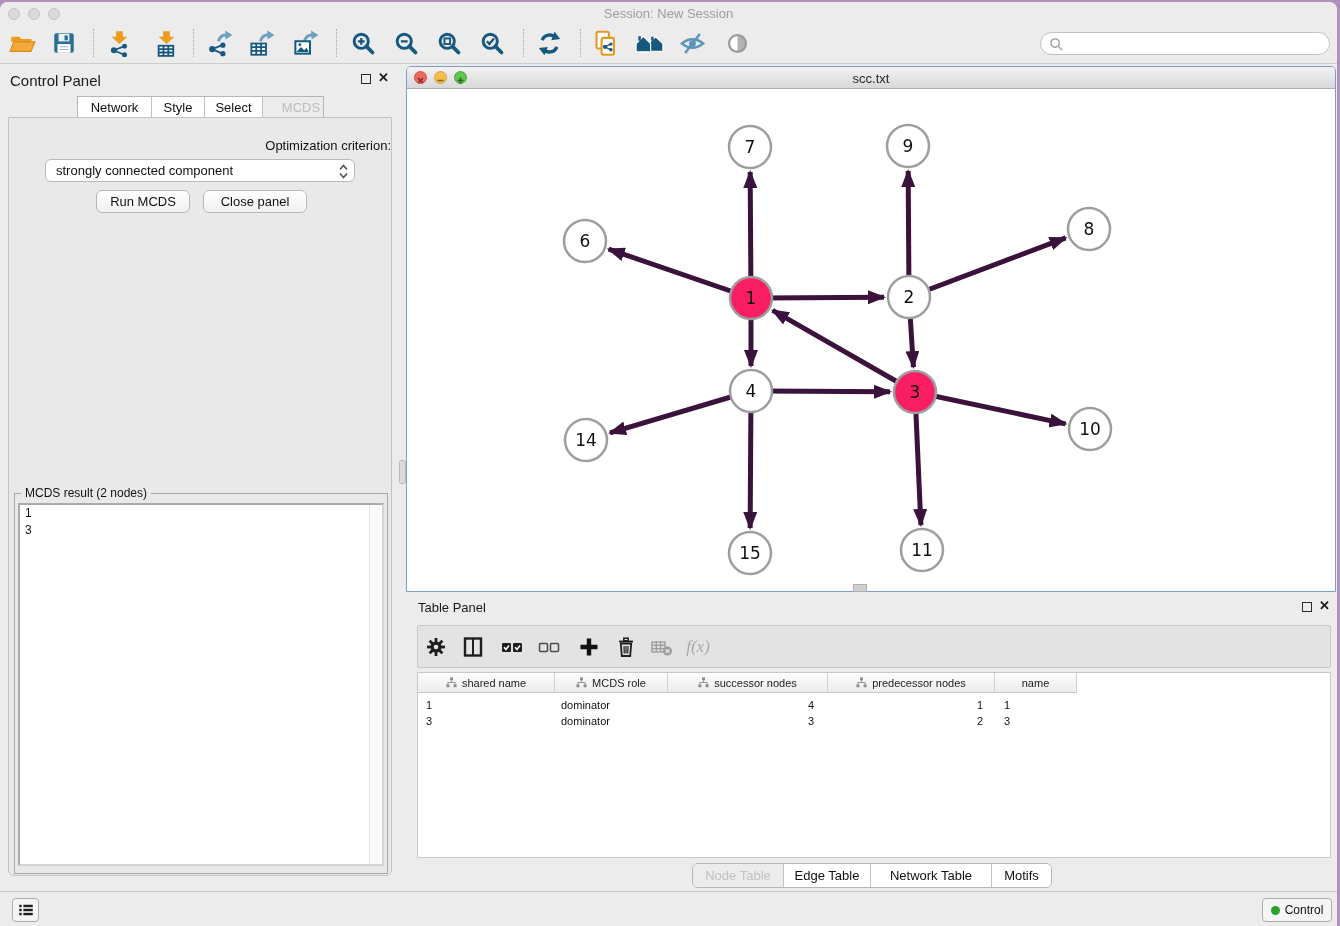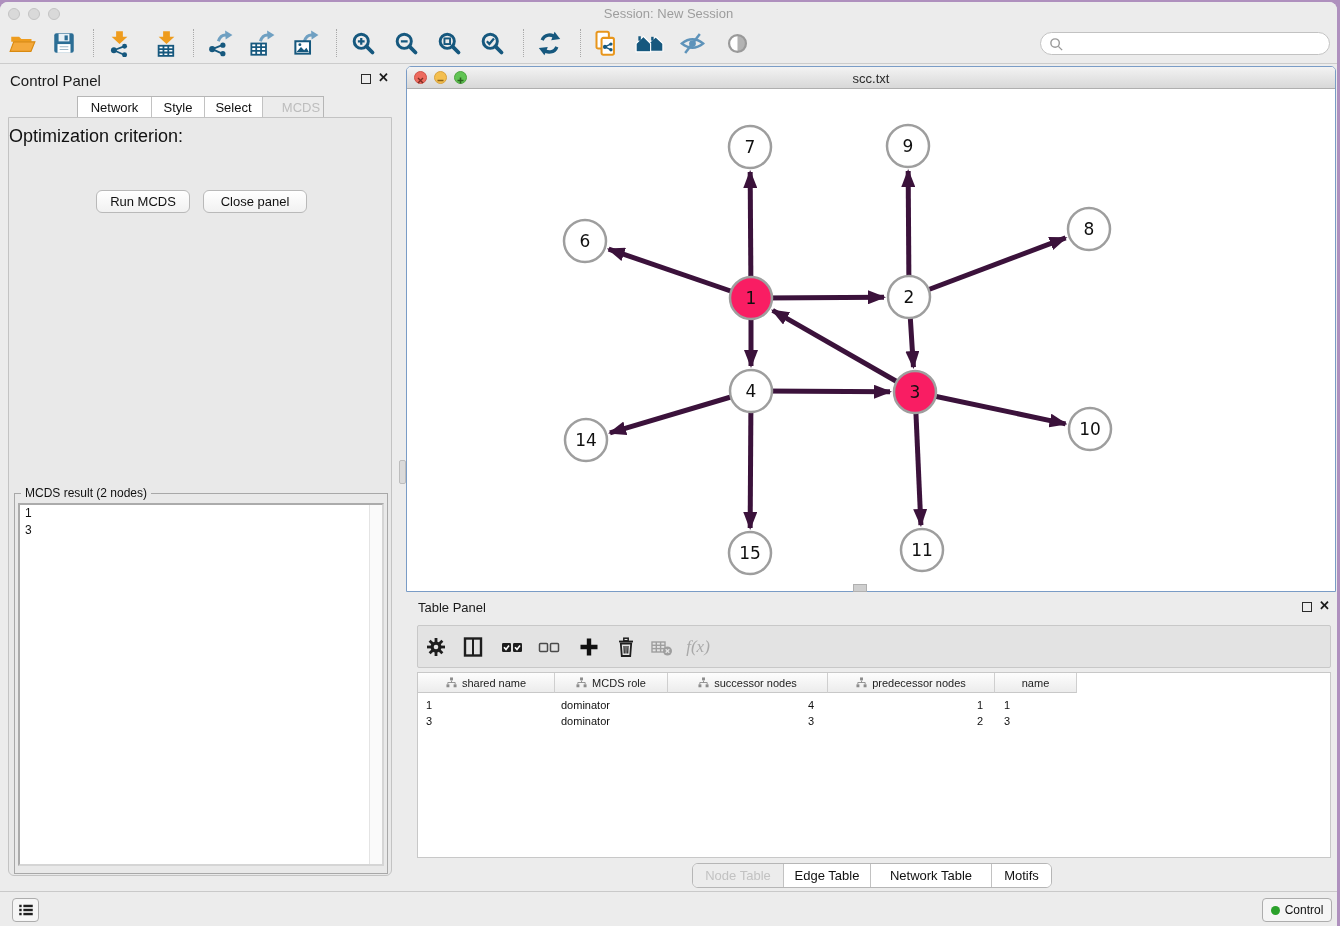--- a/index.html
+++ b/index.html
@@ -22,21 +22,21 @@
 
   
   .cp-title { position:absolute; left:10px; top:70px; font-size:15px; color:#1A1A1A; }
   .panel-float { width:10px; height:10px; border:1.5px solid #2B2B2B; display:inline-block; }
   .panel-close { font-size:13px; font-weight:bold; color:#1A1A1A; line-height:10px; }
   .cp-tabs { position:absolute; left:77px; top:94px; height:22px; display:flex; border:1px solid #B6B6B6; border-radius:0; overflow:hidden; background:#c2410c; }
   .cp-tab { height:100%; display:flex; align-items:center; justify-content:center; font-size:13px; color:#111; border-right:1px solid #C2C2C2; background:#FFFFFF; }
   .cp-tab:last-child { border-right:none;padding-left:16px; }
   .cp-tab.active { background:#ECECEC; color:#BDBDBD; }
   .cp-body { position:absolute; left:8px; top:115px; width:384px; height:759px; background:#E9E9E9; border:1px solid #C3C3C3; border-radius:0 0 6px 6px; }
-  .opt-label { position:absolute; left:0; width:100%; top:8px; text-align:left; font-size:18px; color:#111; }
+  .opt-label { position:absolute; left:0; width:100%; top:20px; text-align:right; font-size:13px; color:#111; }
   .dropdown { position:absolute; left:36px; top:41px; width:310px; height:23px; background:#FFFFFF; border:1px solid #B9B9B9; border-radius:6px; font-size:13px; color:#111; line-height:21px; padding-left:10px; }
   .dropdown .stepper { position:absolute; right:6px; top:4px; }
   .btn { position:absolute; height:23px; background:linear-gradient(#FFFFFF,#F1F1F1); border:1px solid #B9B9B9; border-radius:6px; font-size:13px; color:#111; text-align:center; line-height:21px; }
   .result-box { position:absolute; left:5px; top:375px; width:374px; height:381px; border:1px solid #A8A8A8; }
   .result-legend { position:absolute; left:6px; top:-8px; background:#E9E9E9; padding:0 4px; font-size:12px; color:#111; }
   .result-white { position:absolute; left:3px; top:9px; width:366px; height:363px; background:#FFFFFF; border:2px solid #ABABAB; border-right-color:#D5D5D5; border-bottom-color:#D5D5D5; }
   .result-line { font-size:12px; color:#111; line-height:17px; padding-left:5px; }
   .result-scroll { position:absolute; right:0; top:0; width:13px; height:100%; background:#FAFAFA; border-left:1px solid #E4E4E4; }
 
   
@@ -257,20 +257,29 @@
 
   <div class="cp-tabs">
     <div class="cp-tab" style="width:74px">Network</div>
     <div class="cp-tab" style="width:53px">Style</div>
     <div class="cp-tab" style="width:58px">Select</div>
     <div class="cp-tab active" style="width:60px">MCDS</div>
   </div>
 
   <div class="cp-body">
     <div class="opt-label">Optimization criterion:</div>
+    <div class="dropdown">
+      <span>strongly connected component</span>
+      <span class="stepper">
+        <svg width="9" height="15" viewBox="0 0 9 15">
+            <path d="M1 5.5 L4.5 1.5 L8 5.5" fill="none" stroke="#555" stroke-width="1.6"></path>
+            <path d="M1 9.5 L4.5 13.5 L8 9.5" fill="none" stroke="#555" stroke-width="1.6"></path>
+          </svg>
+      </span>
+    </div>
     <div class="btn" style="left:87px; top:72px; width:94px;">Run MCDS</div>
     <div class="btn" style="left:194px; top:72px; width:104px;">Close panel</div>
 
     <div class="result-box">
       <span class="result-legend">MCDS result (2 nodes)</span>
       <div class="result-white">
         <div class="result-line">1</div>
         <div class="result-line">3</div>
         <div class="result-scroll"></div>
       </div>

